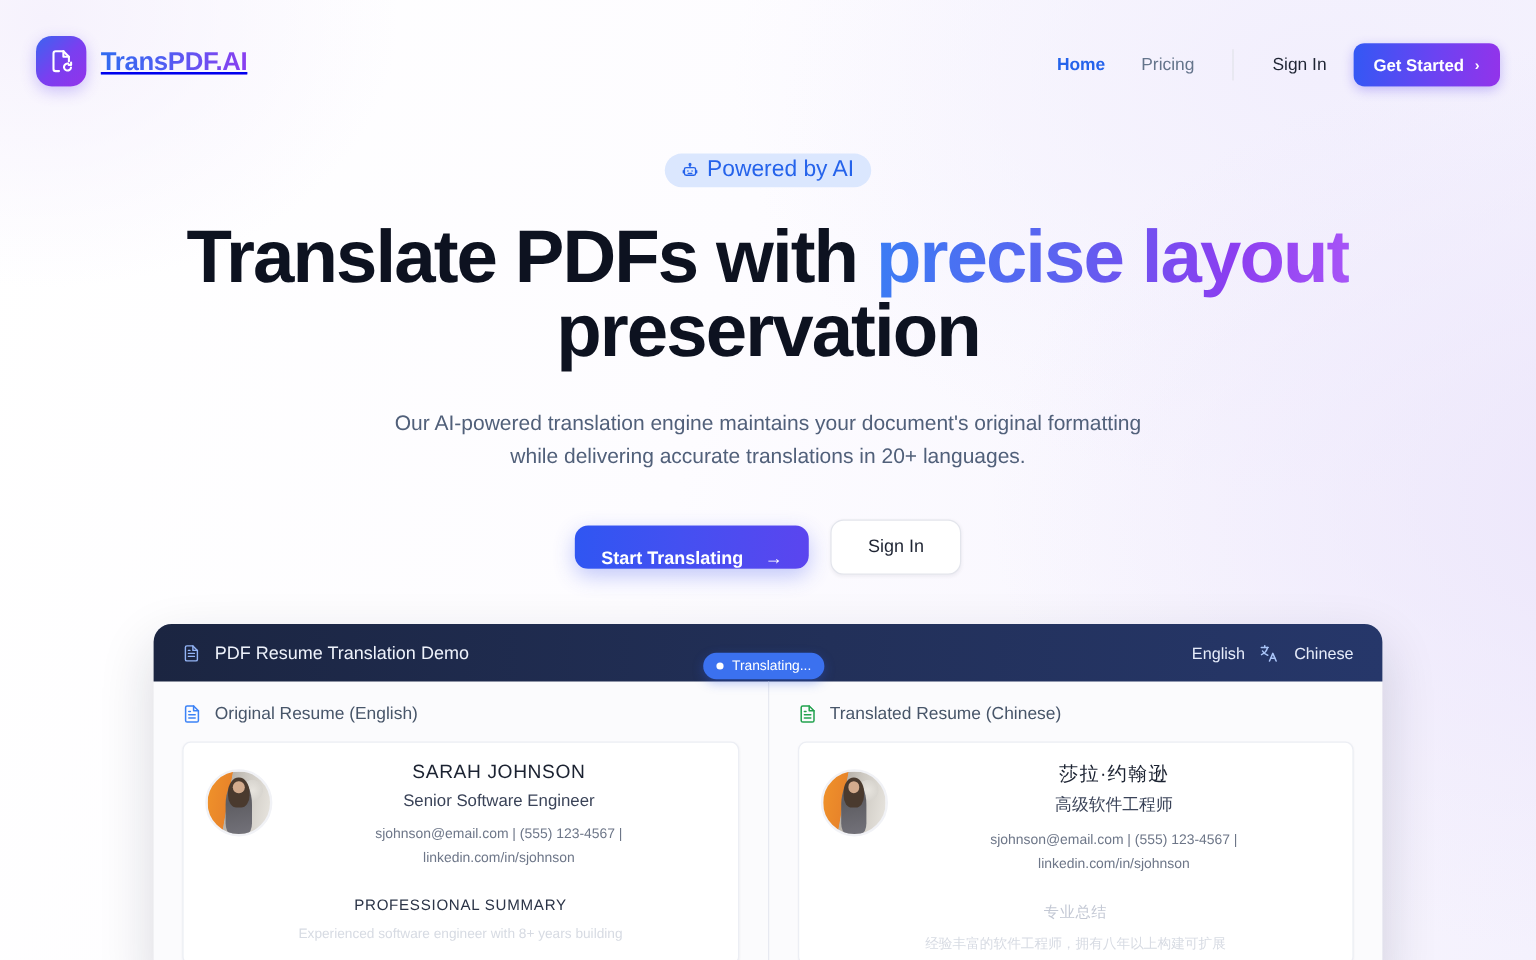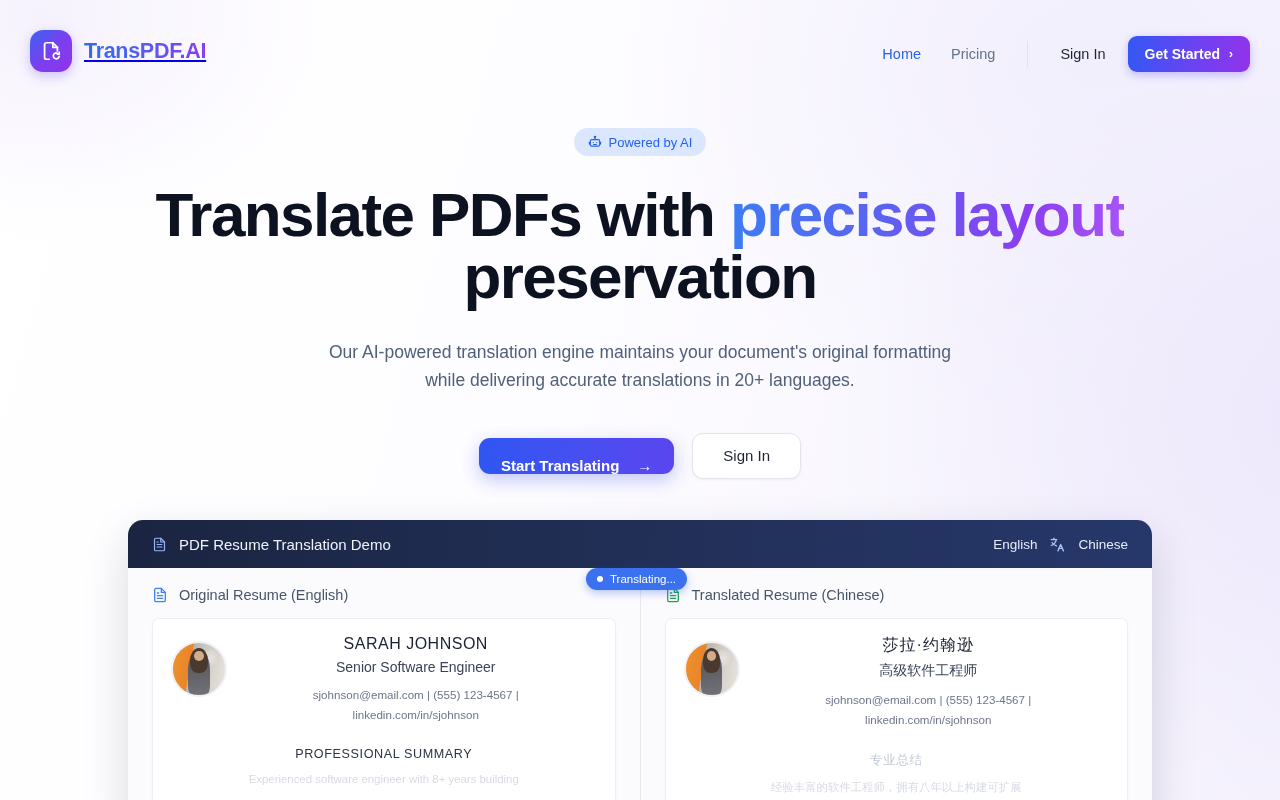--- a/index.html
+++ b/index.html
@@ -33,21 +33,21 @@
     box-shadow: 0 4px 12px rgba(99,70,240,.30);
   }
   .brand-name {
     font-size: 21.5px; font-weight: 700; letter-spacing: -0.3px;
     background: linear-gradient(92deg, #2f6bf0 0%, #4f5ff2 42%, #8b3ef0 100%);
     -webkit-background-clip: text; background-clip: text; color: transparent;
   }
   .nav-right { margin-left: auto; display: flex; align-items: center; }
   .nav-links { display: flex; align-items: center; gap: 30px; margin-right: 32px; }
   .nav-link { font-size: 14.5px; color: #64748b; text-decoration: none; }
-  .nav-link.active { color: #2563eb; font-weight: 400; }
+  .nav-link.active { color: #2563eb; font-weight: 700; }
   .nav-divider { width: 1px; height: 26px; background: #e2e3ea; margin-right: 32px; }
   .signin-link {
     font-size: 14.5px; color: #1e2433; text-decoration: none; font-weight: 500;
     margin-right: 22px;
   }
   .btn-get-started {
     display: inline-flex; align-items: center; gap: 9px;
     height: 36px; padding: 0 17px; border: none; border-radius: 9px;
     background: linear-gradient(95deg, #3358f4 0%, #6b43f2 55%, #9333ea 100%);
     color: #fff; font-size: 14px; font-weight: 600; cursor: pointer;
@@ -55,21 +55,21 @@
     box-shadow: 0 3px 10px rgba(91,63,236,.32);
   }
   .chev { font-size: 12px; font-weight: 700; line-height: 1; }
 
   
   .hero { text-align: center; padding-top: 56px; position: relative; z-index: 5; }
   .badge-ai {
     display: inline-flex; align-items: center; gap: 7px;
     height: 28px; padding: 12px 14px; border-radius: 999px;
     background: #dbe7fe; color: #2563eb;
-    font-size: 13px; font-weight: 500;
+    font-size: 19px; font-weight: 500;
   }
   .headline {
     margin-top: 28px;
     font-size: 62px; line-height: 1.0; font-weight: 700;
     letter-spacing: -1.6px; color: #0d1220;
   }
   .headline .grad {
     background: linear-gradient(95deg, #3b7df4 0%, #5b63f0 38%, #8b3ef0 75%, #a855f7 100%);
     -webkit-background-clip: text; background-clip: text; color: transparent;
   }
@@ -116,21 +116,21 @@
     position: relative;
     justify-content: center;
   }
   .demo-title { display: flex; align-items: center; gap: 12px; }
   .demo-title-text { color: #eef2fb; font-size: 15px; font-weight: 500; }
   .lang-pair {
     margin-left: auto; display: flex; align-items: center; gap: 12px;
     color: #e6ecfa; font-size: 13.5px;
   }
   .badge-translating {
-    position: absolute; left: 458px; top: 48px;
+    position: absolute; left: 458px; top: 24px;
     display: inline-flex; align-items: center; gap: 7px;
     height: 22px; padding: 0 11px; border-radius: 999px;
     background: #3b71ef; color: #fff; font-size: 11.5px; font-weight: 500;
     box-shadow: 0 3px 9px rgba(45,92,230,.35);
     z-index: 8;
   }
   .dot { width: 6px; height: 6px; border-radius: 50%; background: #fff; display: inline-block; }
 
   .panes { display: flex; height: 252px; }
   .pane { flex: 1; padding: 18px 24px 0; position: relative; }

